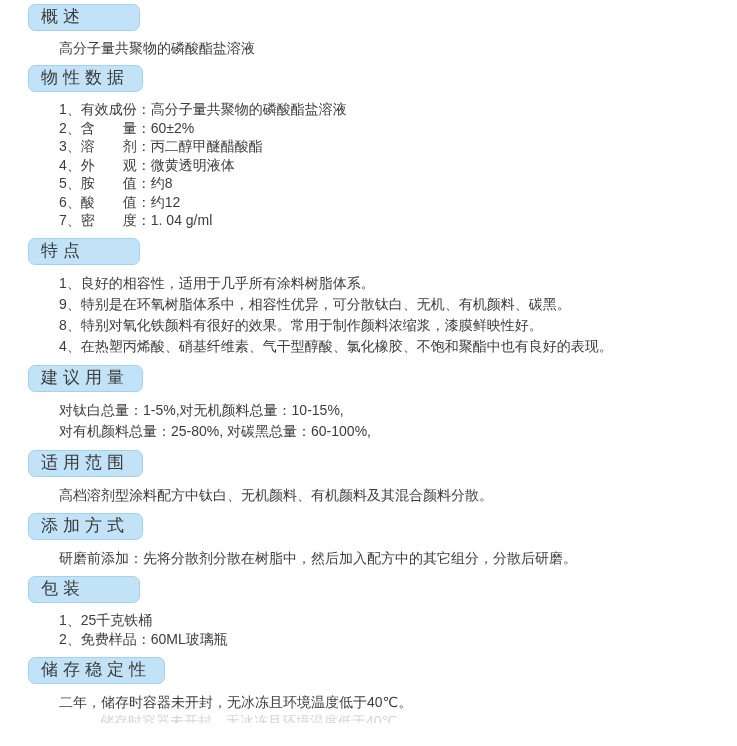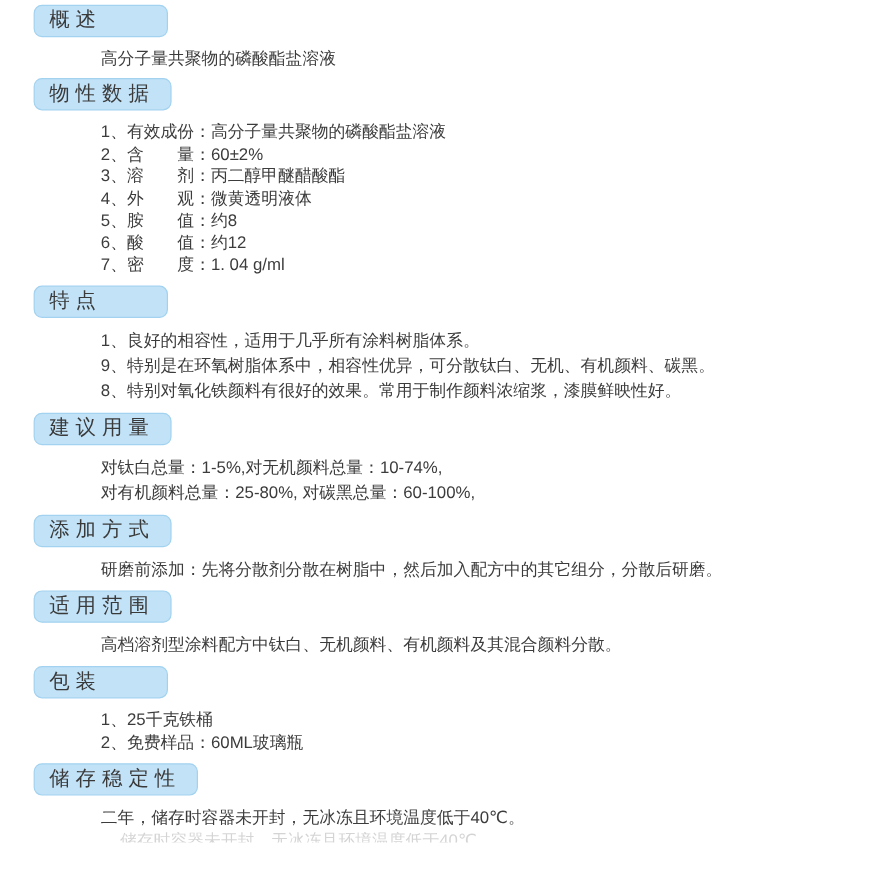--- a/index.html
+++ b/index.html
@@ -28,21 +28,21 @@
     background:var(--badge-bg);
     border:1px solid var(--badge-border);
     border-radius:7px;
     padding:2px 13px 3px 12px;
     font-size:17px;
     line-height:20px;
     letter-spacing:5px;
     color:var(--heading-text);
     font-weight:500;
   }
-  .content{padding-left:84px;padding-right:20px;}
+  .content{padding-left:59px;padding-right:20px;}
   .line{font-size:14px;color:var(--body-text);white-space:nowrap;}
   .sec-overview .line{line-height:18px;}
   .sec-physical .line{line-height:18.5px;}
   .sec-features .line{line-height:21px;}
   .sec-dosage .line{line-height:21px;}
   .sec-addition .line,
   .sec-application .line,
   .sec-storage .line{line-height:20px;}
   .sec-packaging .line{line-height:19px;}
   .ghost-wrap{
@@ -83,42 +83,43 @@
       <div class="line">7、密　　度：1. 04 g/ml</div>
     </div>
   </div>
 
   <div class="sec sec-features">
     <div class="badge">特点</div>
     <div class="content">
       <div class="line">1、良好的相容性，适用于几乎所有涂料树脂体系。</div>
       <div class="line">9、特别是在环氧树脂体系中，相容性优异，可分散钛白、无机、有机颜料、碳黑。</div>
       <div class="line">8、特别对氧化铁颜料有很好的效果。常用于制作颜料浓缩浆，漆膜鲜映性好。</div>
+      <div class="line">4、在热塑丙烯酸、硝基纤维素、气干型醇酸、氯化橡胶、不饱和聚酯中也有良好的表现。</div>
     </div>
   </div>
 
   <div class="sec sec-dosage">
     <div class="badge">建议用量</div>
     <div class="content">
-      <div class="line">对钛白总量：1-5%,对无机颜料总量：10-74%,</div>
+      <div class="line">对钛白总量：1-5%,对无机颜料总量：10-15%,</div>
       <div class="line">对有机颜料总量：25-80%, 对碳黑总量：60-100%,</div>
+    </div>
+  </div>
+
+  <div class="sec sec-application">
+    <div class="badge">适用范围</div>
+    <div class="content">
+      <div class="line">高档溶剂型涂料配方中钛白、无机颜料、有机颜料及其混合颜料分散。</div>
     </div>
   </div>
 
   <div class="sec sec-addition">
     <div class="badge">添加方式</div>
     <div class="content">
       <div class="line">研磨前添加：先将分散剂分散在树脂中，然后加入配方中的其它组分，分散后研磨。</div>
-    </div>
-  </div>
-
-  <div class="sec sec-application">
-    <div class="badge">适用范围</div>
-    <div class="content">
-      <div class="line">高档溶剂型涂料配方中钛白、无机颜料、有机颜料及其混合颜料分散。</div>
     </div>
   </div>
 
   <div class="sec sec-packaging">
     <div class="badge">包装</div>
     <div class="content">
       <div class="line">1、25千克铁桶</div>
       <div class="line">2、免费样品：60ML玻璃瓶</div>
     </div>
   </div>

